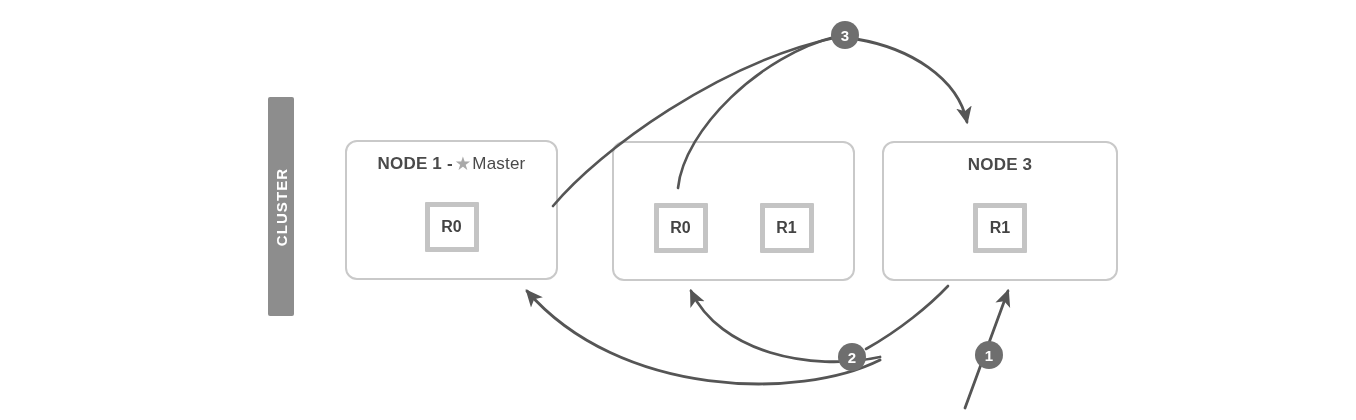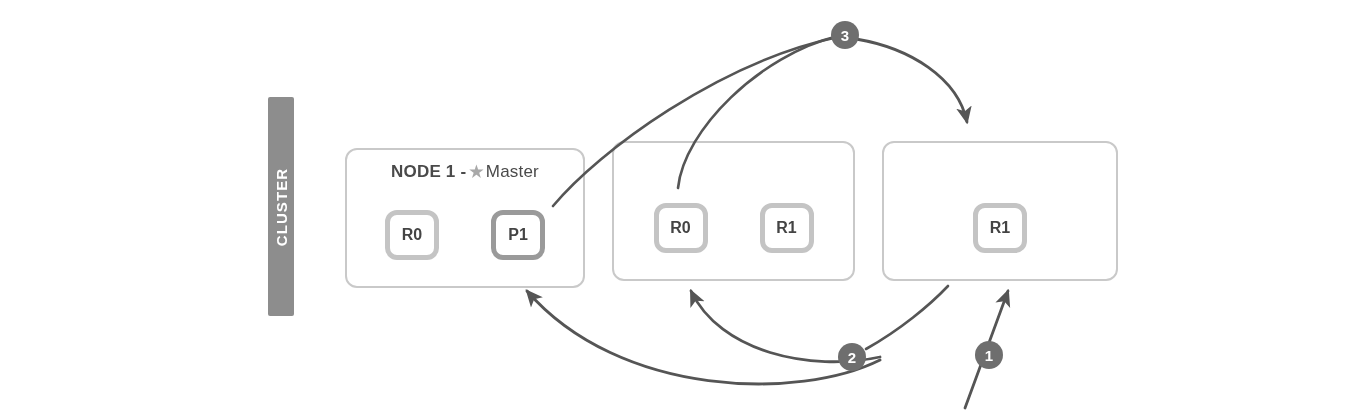--- a/index.html
+++ b/index.html
@@ -75,21 +75,21 @@
     width: 100%;
     display: flex;
     justify-content: center;
     gap: 52px;
   }
   .shard {
     width: 54px;
     height: 50px;
     box-sizing: border-box;
     border: 5px solid #c4c4c4;
-    border-radius: 12px;
+    border-radius: 1px;
     background: #ffffff;
     display: flex;
     align-items: center;
     justify-content: center;
     font-size: 16px;
     font-weight: bold;
     color: #444444;
   }
   .shard.primary {
     border-color: #9a9a9a;
@@ -123,38 +123,40 @@
 </style>
 </head>
 <body>
 
 <div id="canvas">
 
   <div id="cluster-bar">
     <span class="cluster-text">CLUSTER</span>
   </div>
 
-  <div class="node-box" style="left:345px; top:148px; width:240px; height:140px;">
+  <div class="node-box" style="left:345px; top:140px; width:213px; height:140px;">
     <div class="node-title">
       <span>NODE 1 -</span><span class="master-star">★</span><span class="master-word">Master</span>
     </div>
     <div class="shard-row">
       <div class="shard">R0</div>
-      <div class="shard primary">P1</div>
     </div>
   </div>
 
   <div class="node-box" style="left:612px; top:141px; width:243px; height:140px;">
     <div class="shard-row">
       <div class="shard">R0</div>
       <div class="shard">R1</div>
     </div>
   </div>
 
   <div class="node-box" style="left:882px; top:141px; width:236px; height:140px;">
+    <div class="node-title">
+      <span>NODE 3</span>
+    </div>
     <div class="shard-row">
       <div class="shard">R1</div>
     </div>
   </div>
 
   <svg id="arrow-layer" viewBox="0 0 1356 420" xmlns="http://www.w3.org/2000/svg">
     <defs>
       <marker id="arrowhead" markerWidth="7" markerHeight="7" refX="5.4" refY="3.2" orient="auto" markerUnits="strokeWidth">
         <path d="M0,0.4 L6.2,3.2 L0,6.0 L1.5,3.2 Z" fill="#555555"></path>
       </marker>

